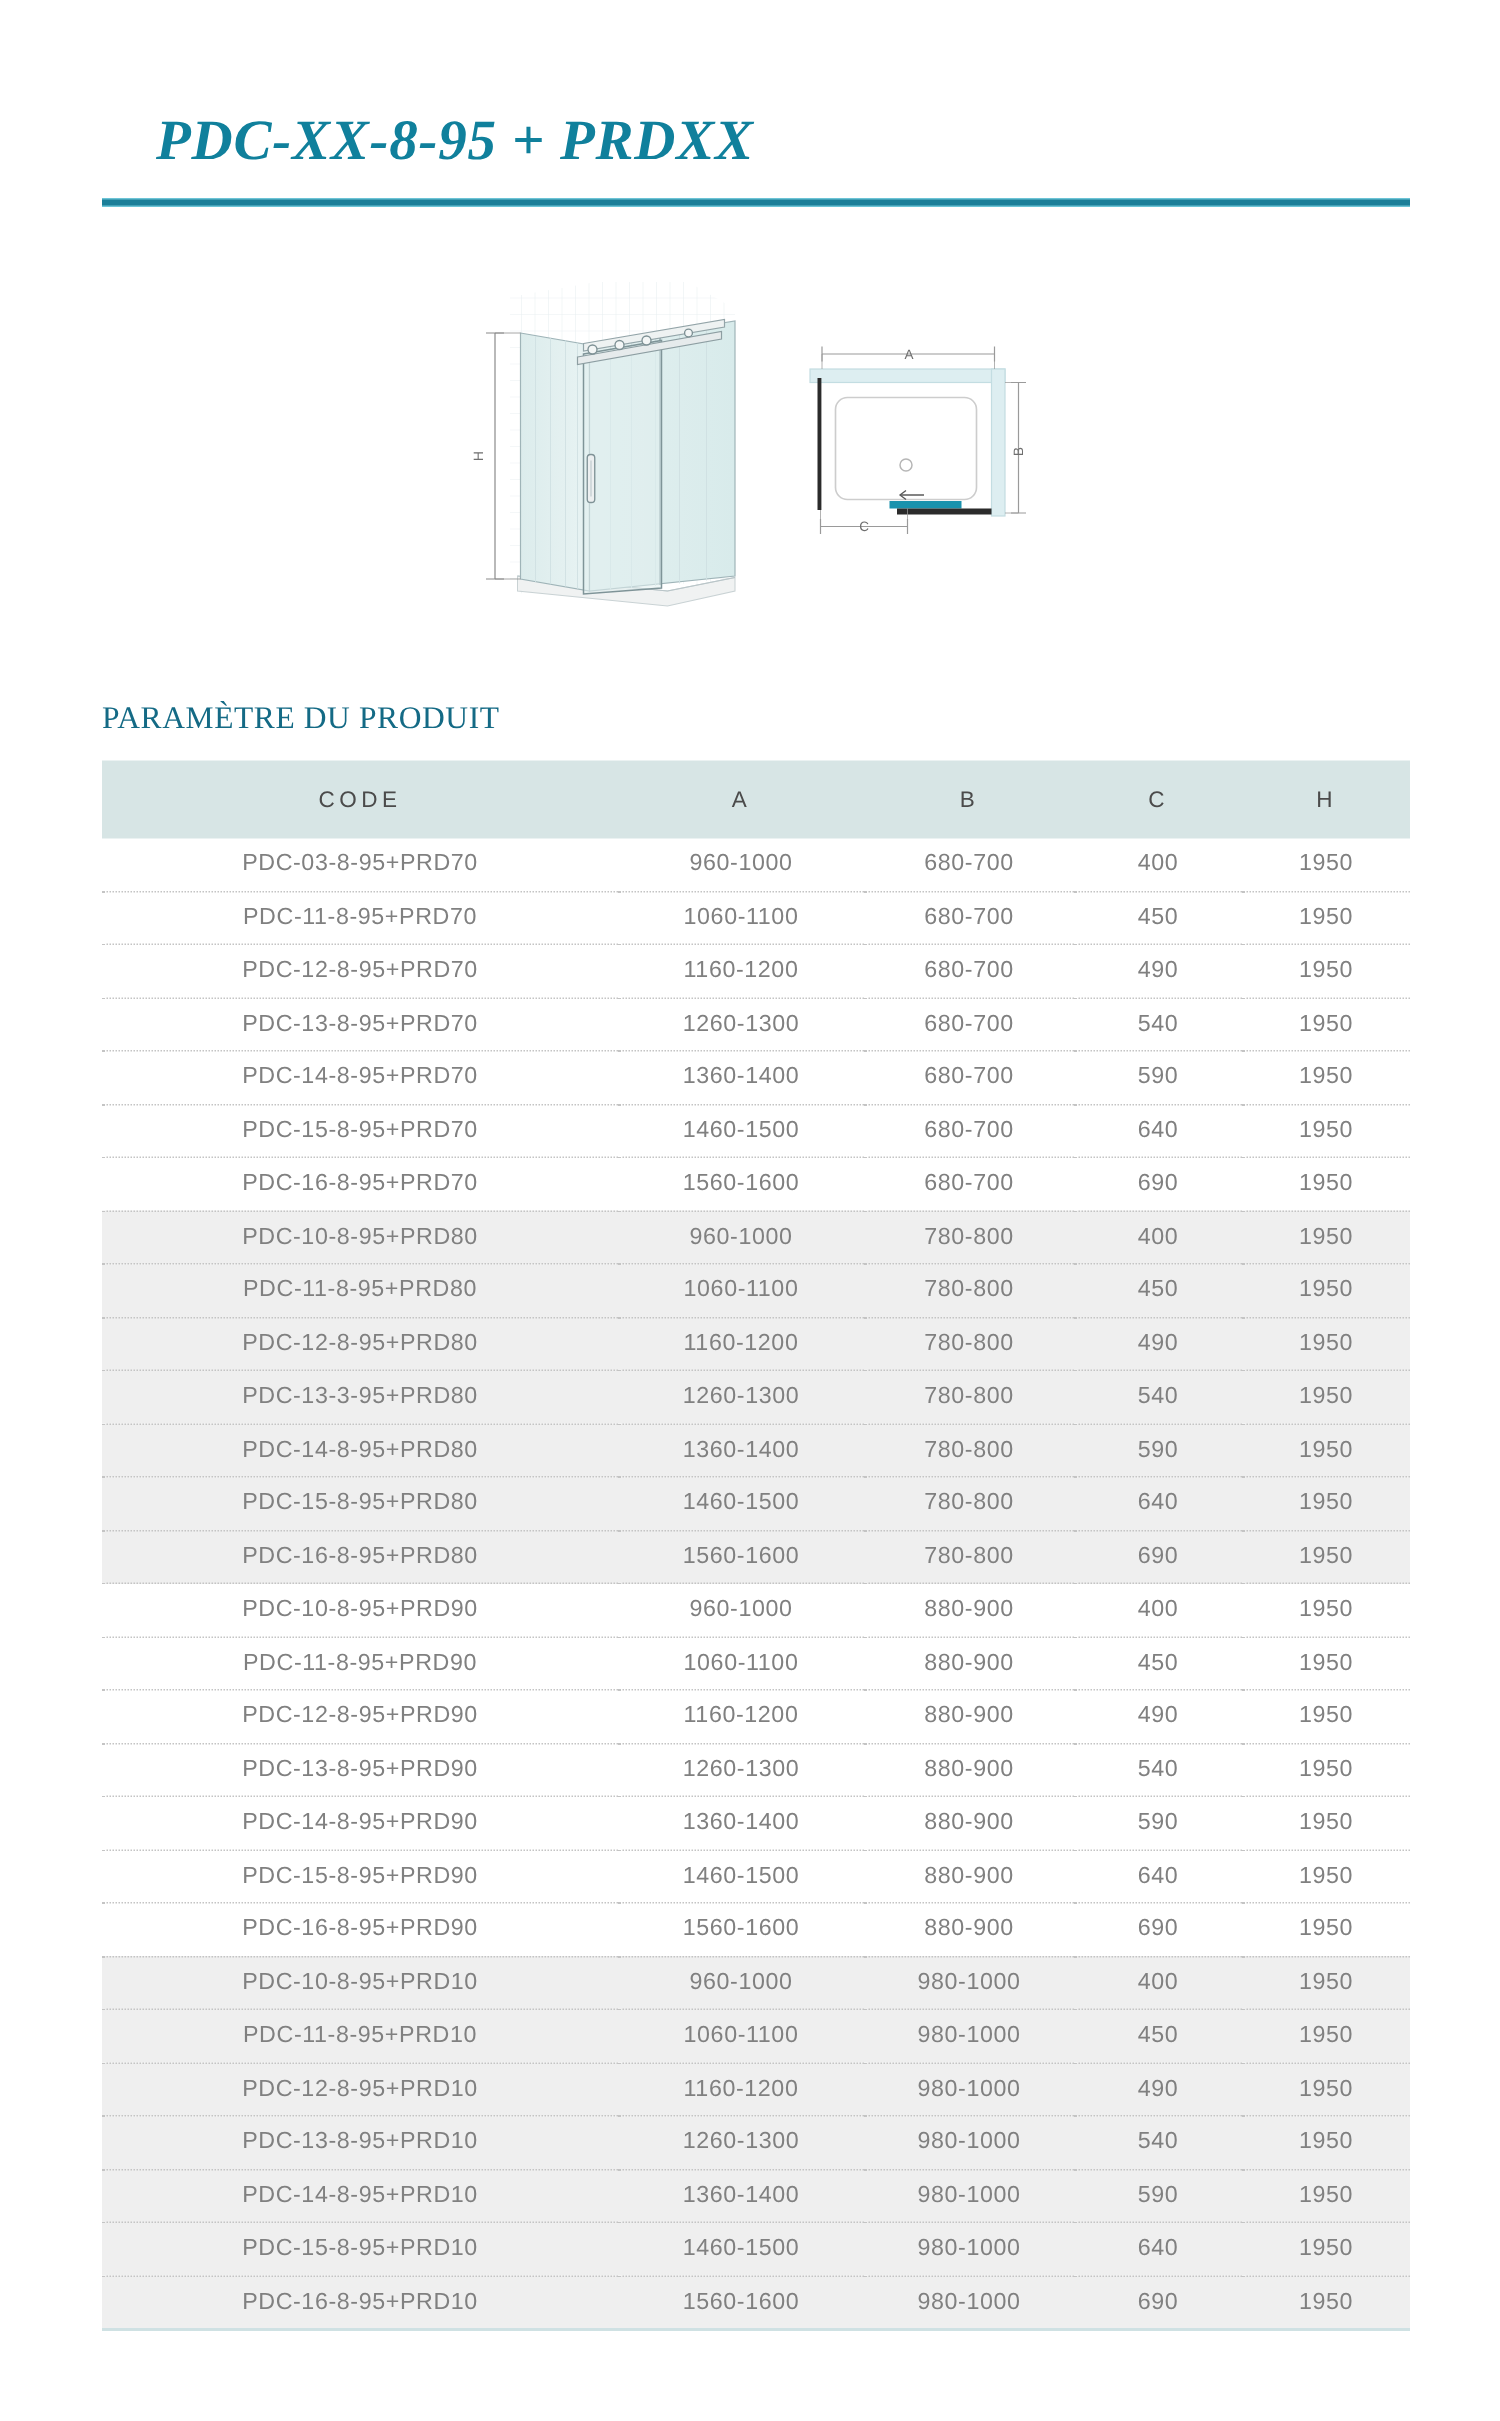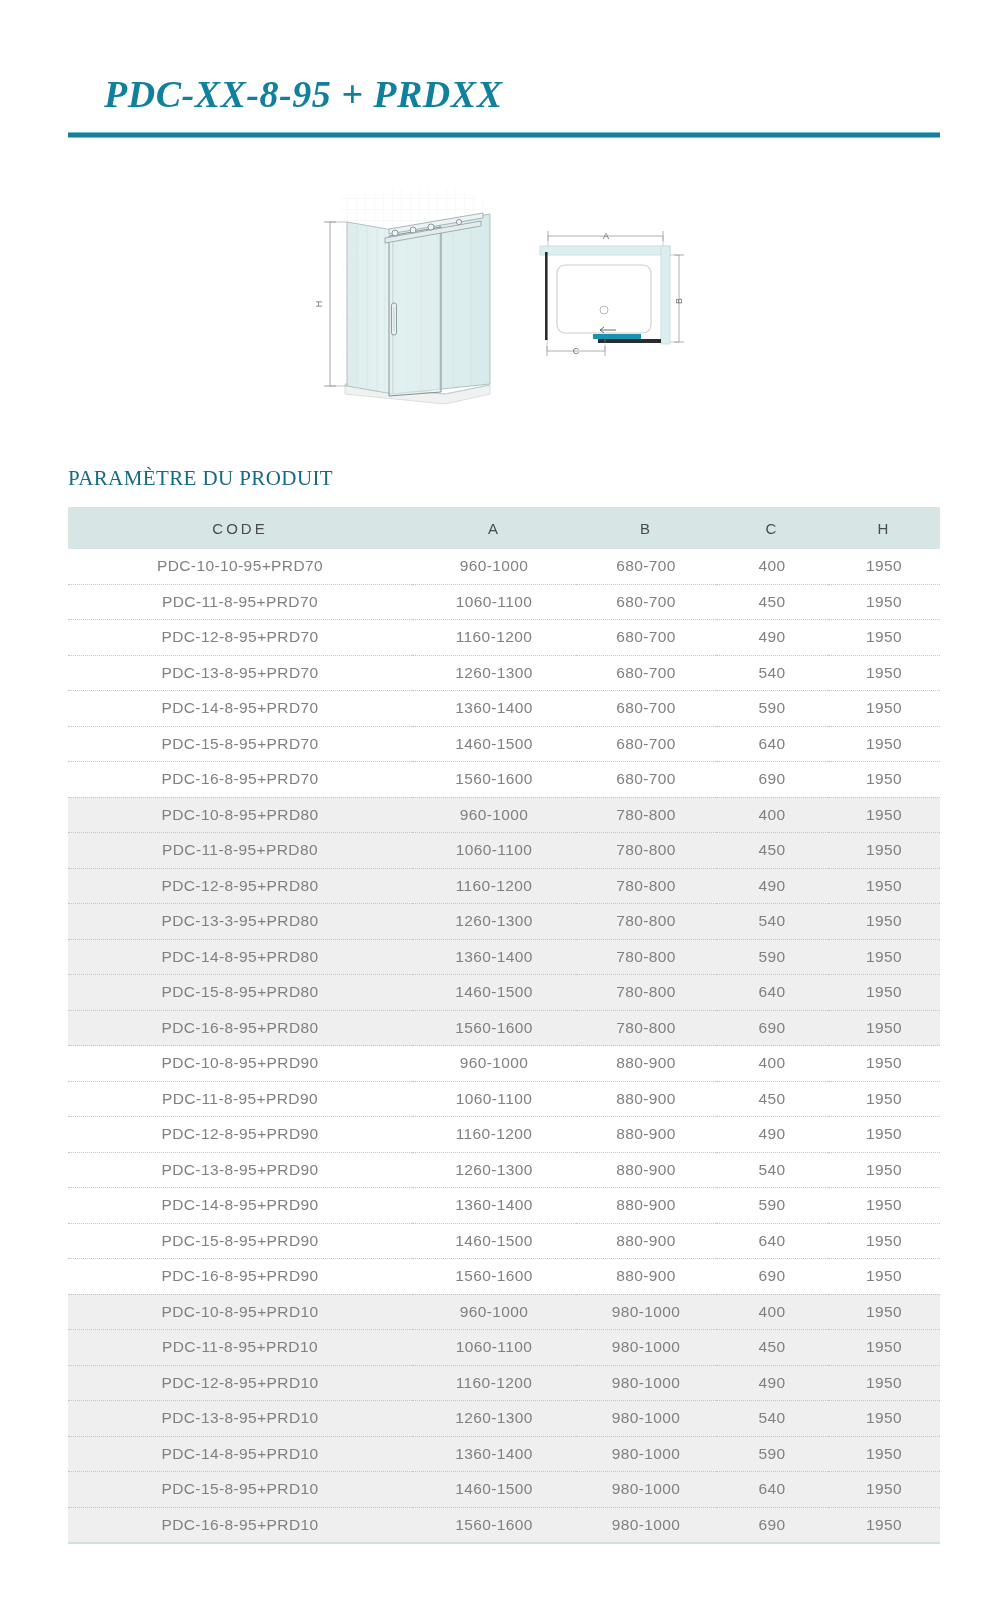--- a/index.html
+++ b/index.html
@@ -88,21 +88,21 @@
     border-bottom: 2px solid #cfe1e3;
   }
   #spec-table col.c-code { width: 344px; }
   #spec-table col.c-a    { width: 164px; }
   #spec-table col.c-b    { width: 140px; }
   #spec-table col.c-c    { width: 112px; }
   #spec-table col.c-h    { width: 112px; }
 
   #spec-table thead th {
     background: #d7e5e5;
-    height: 42px;
+    height: 52px;
     font-size: 15px;
     font-weight: normal;
     letter-spacing: 2.2px;
     color: #4b4b4b;
     text-align: center;
     vertical-align: middle;
     padding: 0;
   }
   #spec-table thead th.h-code { letter-spacing: 3px; }
 
@@ -278,21 +278,21 @@
     <tr>
       <th class="h-code">CODE</th>
       <th>A</th>
       <th>B</th>
       <th>C</th>
       <th>H</th>
     </tr>
   </thead>
   <tbody id="spec-tbody">
       <tr>
-        <td class="cell-code">PDC-10-10-95+PRD70</td>
+        <td class="cell-code">PDC-03-8-95+PRD70</td>
         <td>960-1000</td>
         <td>680-700</td>
         <td>400</td>
         <td>1950</td>
       </tr>
       <tr>
         <td class="cell-code">PDC-11-8-95+PRD70</td>
         <td>1060-1100</td>
         <td>680-700</td>
         <td>450</td>

